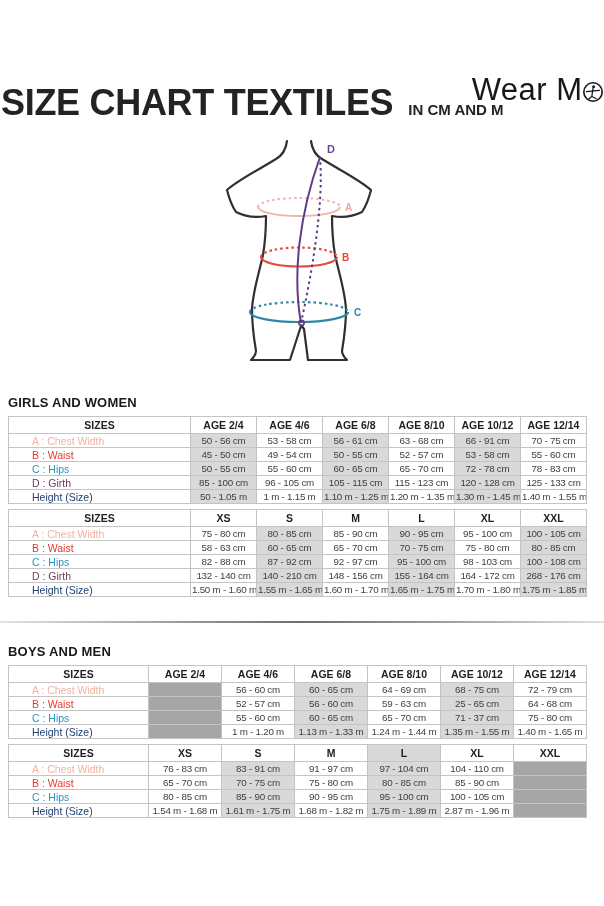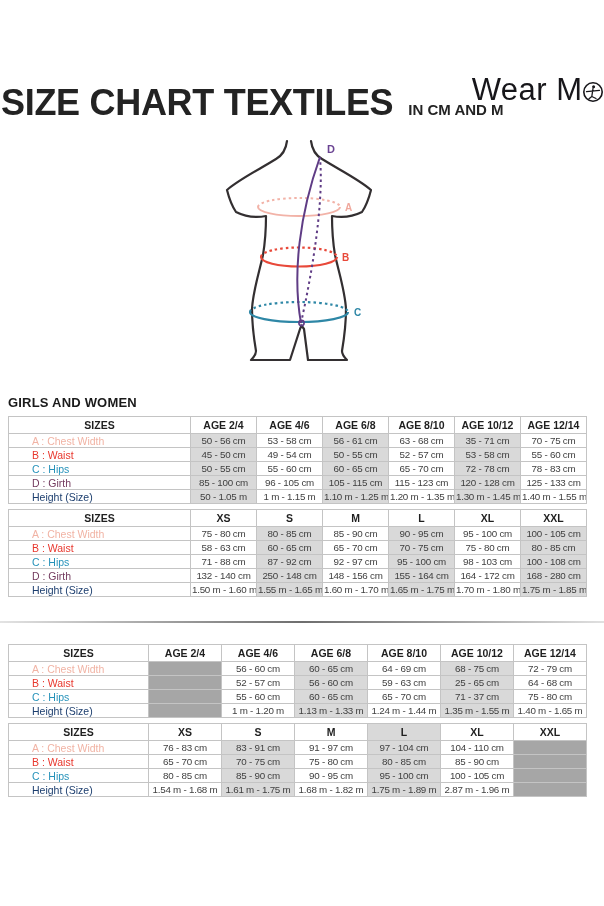--- a/index.html
+++ b/index.html
@@ -125,21 +125,21 @@
             <th>AGE 12/14</th>
           </tr>
         </thead>
         <tbody>
           <tr>
             <td class="label" style="color: rgb(241, 179, 164);">A : Chest Width</td>
             <td class="shaded">50 - 56 cm</td>
             <td>53 - 58 cm</td>
             <td class="shaded">56 - 61 cm</td>
             <td>63 - 68 cm</td>
-            <td class="shaded">35 - 71 cm</td>
+            <td class="shaded">66 - 91 cm</td>
             <td>70 - 75 cm</td>
           </tr>
           <tr>
             <td class="label" style="color: rgb(232, 55, 45);">B : Waist</td>
             <td class="shaded">45 - 50 cm</td>
             <td>49 - 54 cm</td>
             <td class="shaded">50 - 55 cm</td>
             <td>52 - 57 cm</td>
             <td class="shaded">53 - 58 cm</td>
             <td>55 - 60 cm</td>
@@ -208,49 +208,50 @@
             <td class="label" style="color: rgb(232, 55, 45);">B : Waist</td>
             <td>58 - 63 cm</td>
             <td class="shaded">60 - 65 cm</td>
             <td>65 - 70 cm</td>
             <td class="shaded">70 - 75 cm</td>
             <td>75 - 80 cm</td>
             <td class="shaded">80 - 85 cm</td>
           </tr>
           <tr>
             <td class="label" style="color: rgb(38, 146, 186);">C : Hips</td>
-            <td>71 - 88 cm</td>
+            <td>82 - 88 cm</td>
             <td class="shaded">87 - 92 cm</td>
             <td>92 - 97 cm</td>
             <td class="shaded">95 - 100 cm</td>
             <td>98 - 103 cm</td>
             <td class="shaded">100 - 108 cm</td>
           </tr>
           <tr>
             <td class="label" style="color: rgb(115, 58, 94);">D : Girth</td>
             <td>132 - 140 cm</td>
-            <td class="shaded">250 - 148 cm</td>
+            <td class="shaded">140 - 210 cm</td>
             <td>148 - 156 cm</td>
             <td class="shaded">155 - 164 cm</td>
             <td>164 - 172 cm</td>
-            <td class="shaded">168 - 280 cm</td>
+            <td class="shaded">268 - 176 cm</td>
           </tr>
           <tr>
             <td class="label" style="color: rgb(28, 62, 110);">Height (Size)</td>
             <td>1.50 m - 1.60 m</td>
             <td class="shaded">1.55 m - 1.65 m</td>
             <td>1.60 m - 1.70 m</td>
             <td class="shaded">1.65 m - 1.75 m</td>
             <td>1.70 m - 1.80 m</td>
             <td class="shaded">1.75 m - 1.85 m</td>
           </tr>
         </tbody>
       </table>
     </div>
     <div class="section sec-1">
+      <div class="sec-heading">BOYS AND MEN</div>
       <table>
         <colgroup>
           <col style="width: 140px;">
           <col style="width: 73px;">
           <col style="width: 73px;">
           <col style="width: 73px;">
           <col style="width: 73px;">
           <col style="width: 73px;">
           <col style="width: 73px;">
         </colgroup>

